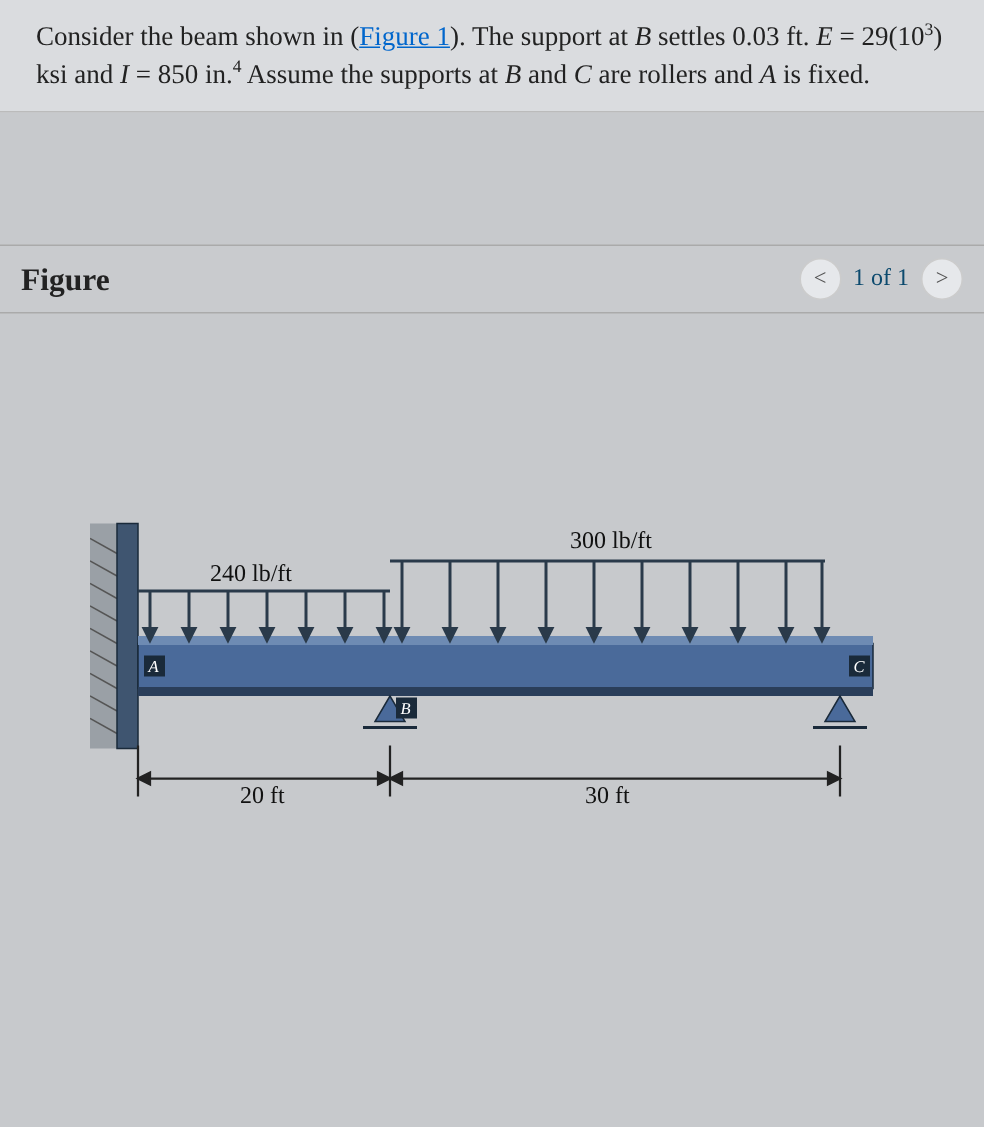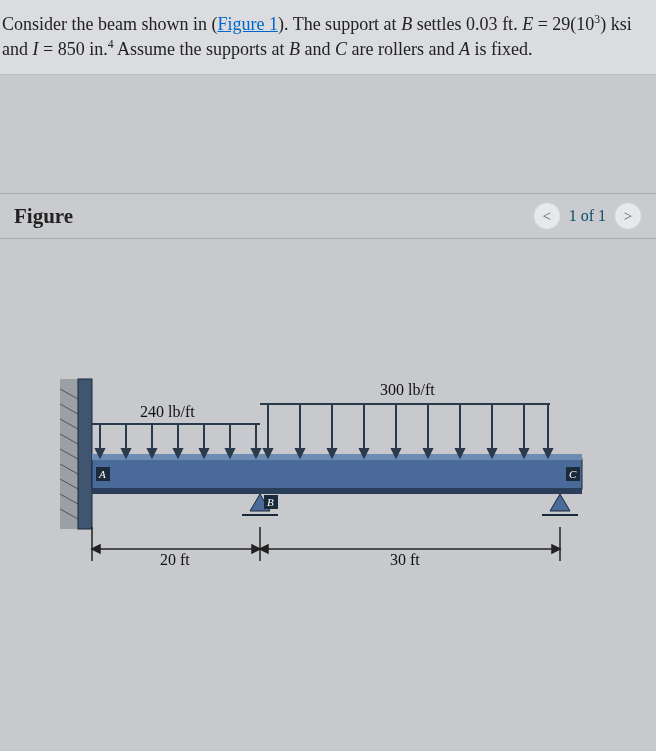--- a/index.html
+++ b/index.html
@@ -1,21 +1,21 @@
 <!DOCTYPE html>
 <html><head>
 <meta charset="utf-8">
 <style>
 *{margin:0;padding:0;box-sizing:border-box}
 body{width:656px;height:751px;background:#c7c9cc;font-family:Georgia,serif;color:#222;overflow:hidden}
-.problem{background:#dadcdf;padding:12px 2px;border-bottom:1px solid #bbb;font-size:18px;line-height:1.4}
+.problem{background:#dadcdf;padding:12px 24px;border-bottom:1px solid #bbb;font-size:18px;line-height:1.4}
 .link{color:#0066cc;text-decoration:underline}
 .ital{font-style:italic;font-family:'Times New Roman',serif}
 .sup{font-size:.65em;vertical-align:super}
-.figure-bar{display:flex;justify-content:space-between;align-items:center;padding:8px 14px;border-top:1px solid #aaa;border-bottom:1px solid #aaa;margin-top:118px;background:#c9cbce}
+.figure-bar{display:flex;justify-content:space-between;align-items:center;padding:8px 14px;border-top:1px solid #aaa;border-bottom:1px solid #aaa;margin-top:88px;background:#c9cbce}
 .figure-label{font-size:21px;font-weight:bold;color:#222}
 .pager{display:flex;align-items:center;gap:8px}
 .pgbtn{width:28px;height:28px;border-radius:50%;background:#e6e8eb;border:1px solid #ccc;display:flex;align-items:center;justify-content:center;color:#555;font-size:15px;cursor:pointer}
 .pgtext{font-size:16px;color:#0c4a6e}
 .canvas{position:relative;width:656px;height:380px}
 .beam-svg{position:absolute;left:60px;top:100px}
 </style>
 </head>
 <body>
 

